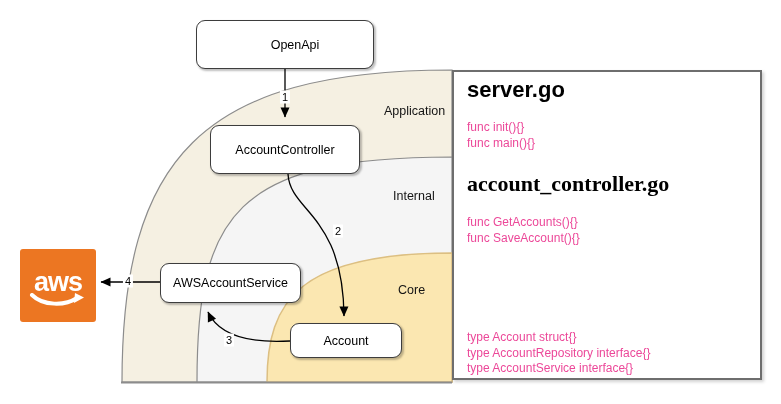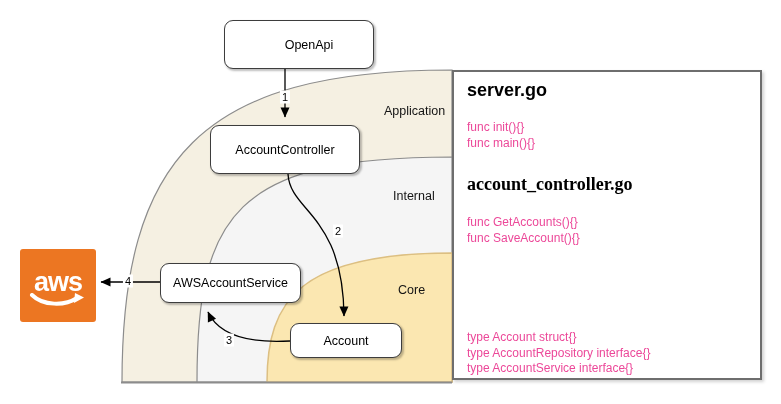--- a/index.html
+++ b/index.html
@@ -8,21 +8,21 @@
     font-family:"Liberation Sans","DejaVu Sans",sans-serif;overflow:hidden;
   }
   svg.layer-svg{position:absolute;left:0;top:0;z-index:1;}
   
   .node{
     position:absolute;z-index:3;background:#ffffff;border:1px solid #3d3d3d;
     border-radius:9px;display:flex;align-items:center;justify-content:center;
     font-size:12.5px;color:#000;box-shadow:1.5px 1.5px 2px rgba(0,0,0,0.25);
     box-sizing:border-box;text-align:center;
   }
-  .n-openapi{left:224px;top:20px;width:150px;height:49px;padding-left:20px;}
+  .n-openapi{left:196px;top:20px;width:178px;height:49px;padding-left:20px;}
   .n-controller{left:210px;top:125px;width:150px;height:49px;}
   .n-service{left:160px;top:263px;width:141px;height:40px;}
   .n-account{left:290px;top:323px;width:112px;height:35px;}
   
   .band-label{position:absolute;z-index:2;font-size:12.5px;color:#141414;}
   .l-application{left:384px;top:104px;text-align:right;}
   .l-internal{left:393px;top:189px;}
   .l-core{left:398px;top:283px;}
   
   .edge-label{
@@ -40,21 +40,21 @@
     letter-spacing:-1px;margin-top:8px;
   }
   .aws-smile{margin-top:-2px;}
   
   .panel{
     position:absolute;z-index:2;left:452px;top:70px;width:310px;height:310px;
     background:#ffffff;border:2px solid #6e6e6e;box-sizing:border-box;
     box-shadow:2px 2px 3px rgba(0,0,0,0.18);
   }
   .sec-title{
-    position:absolute;left:13px;font-size:18px;font-weight:bold;color:#000;
+    position:absolute;left:13px;font-size:22px;font-weight:bold;color:#000;
     line-height:24px;white-space:nowrap;
   }
   .sec-lines{
     position:absolute;left:13px;font-size:12px;color:#ec4899;line-height:15.5px;
     white-space:nowrap;
   }
   .t0{top:6px;}  .b0{top:48px;}
   .t1{top:100px;font-family:Liberation Serif, serif;} .b1{top:143px;}
   .t2{top:216px;} .b2{top:258px;}
 </style>

